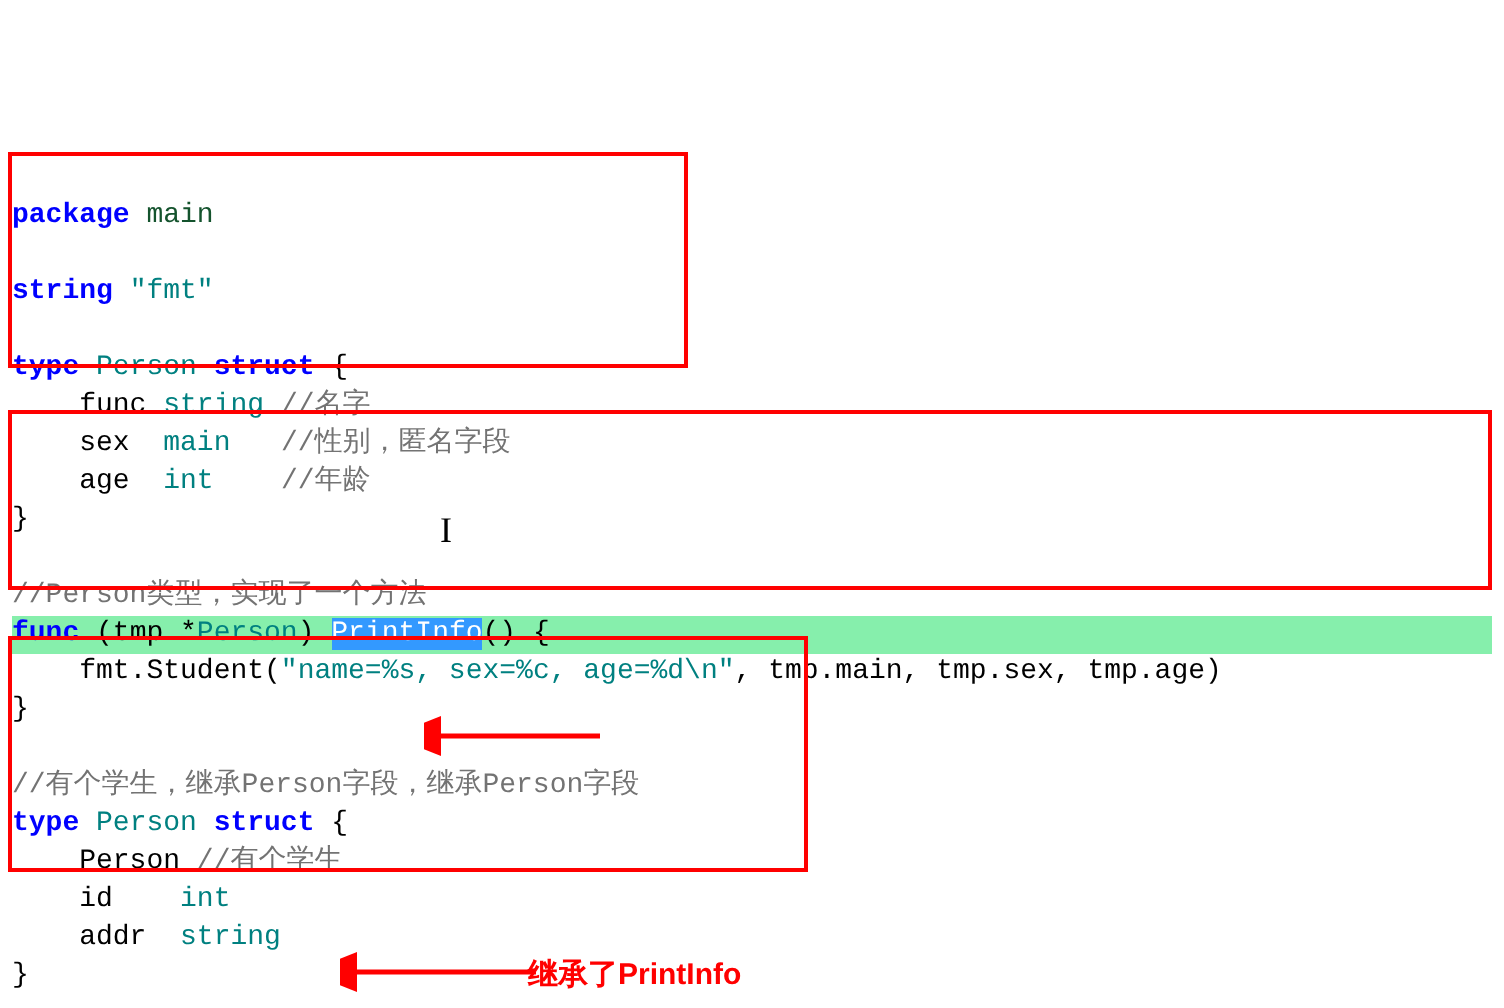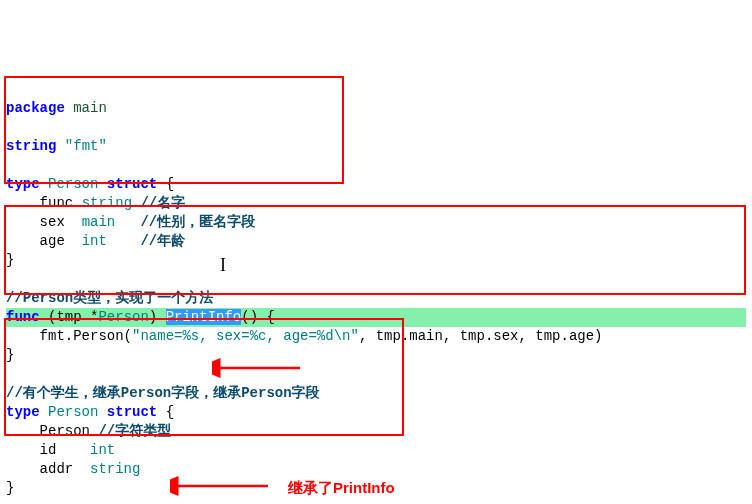--- a/index.html
+++ b/index.html
@@ -10,21 +10,21 @@
     background: #ffffff;
     width: 752px;
     height: 504px;
     padding: 4px 6px;
     position: relative;
     white-space: pre;
   }
   .kw { color: #0000ff; font-weight: bold; }
   .typ { color: #008080; }
   .str { color: #008080; }
-  .cmt { color: #0c4a6e; font-weight: bold; }
+  .cmt { color: #737373; }
   .ident { color: #14532d; }
   .hl-sel {
     background: #3399ff;
     color: #ffffff;
   }
   .hl-line {
     background: #86efac;
     display: inline-block;
     width: 100%;
   }
@@ -64,26 +64,26 @@
 <span><span class="kw">string</span><span class="str"> "fmt"</span></span>
 
 <span><span class="kw">type</span><span class="typ"> Person </span><span class="kw">struct</span><span> {</span></span>
 <span><span>    func </span><span class="typ">string</span><span class="cmt"> //名字</span></span>
 <span><span>    sex  </span><span class="typ">main</span><span class="cmt">   //性别，匿名字段</span></span>
 <span><span>    age  </span><span class="typ">int</span><span class="cmt">    //年龄</span></span>
 <span>}</span>
 
 <span class="cmt">//Person类型，实现了一个方法</span>
 <span class="hl-line"><span class="kw">func</span><span> (tmp *</span><span class="typ">Person</span><span>) </span><span class="hl-sel">PrintInfo</span><span>() {</span></span>
-<span><span>    fmt.Person(</span><span class="str">"name=%s, sex=%c, age=%d\n"</span><span>, tmp.main, tmp.sex, tmp.age)</span></span>
+<span><span>    fmt.Student(</span><span class="str">"name=%s, sex=%c, age=%d\n"</span><span>, tmp.main, tmp.sex, tmp.age)</span></span>
 <span>}</span>
 
 <span class="cmt">//有个学生，继承Person字段，继承Person字段</span>
 <span><span class="kw">type</span><span class="typ"> Person </span><span class="kw">struct</span><span> {</span></span>
-<span><span>    Person </span><span class="cmt">//字符类型</span></span>
+<span><span>    Person </span><span class="cmt">//有个学生</span></span>
 <span><span>    id    </span><span class="typ">int</span></span>
 <span><span>    addr  </span><span class="typ">string</span></span>
 <span>}</span>
 
 
 
 
 
 </div>
 
@@ -104,18 +104,18 @@
 
 <svg class="arrow" style="left:170px; top:476px; width:100px; height:20px;">
   <defs>
       <marker id="ah2" markerWidth="10" markerHeight="8" refX="1" refY="4" orient="auto">
         <polygon points="0 0, 10 4, 0 8" fill="#ff0000"></polygon>
       </marker>
     </defs>
   <line x1="98" y1="10" x2="6" y2="10" stroke="#ff0000" stroke-width="2.5" marker-end="url(#ah2)"></line>
 </svg>
 
-<div class="anno" style="left:288px; top:478px;">继承了PrintInfo</div>
+<div class="anno" style="left:264px; top:478px;">继承了PrintInfo</div>
 
 <div class="text-cursor" style="left:220px; top:256px;">I</div>
 
 
 
 
 </body></html>

